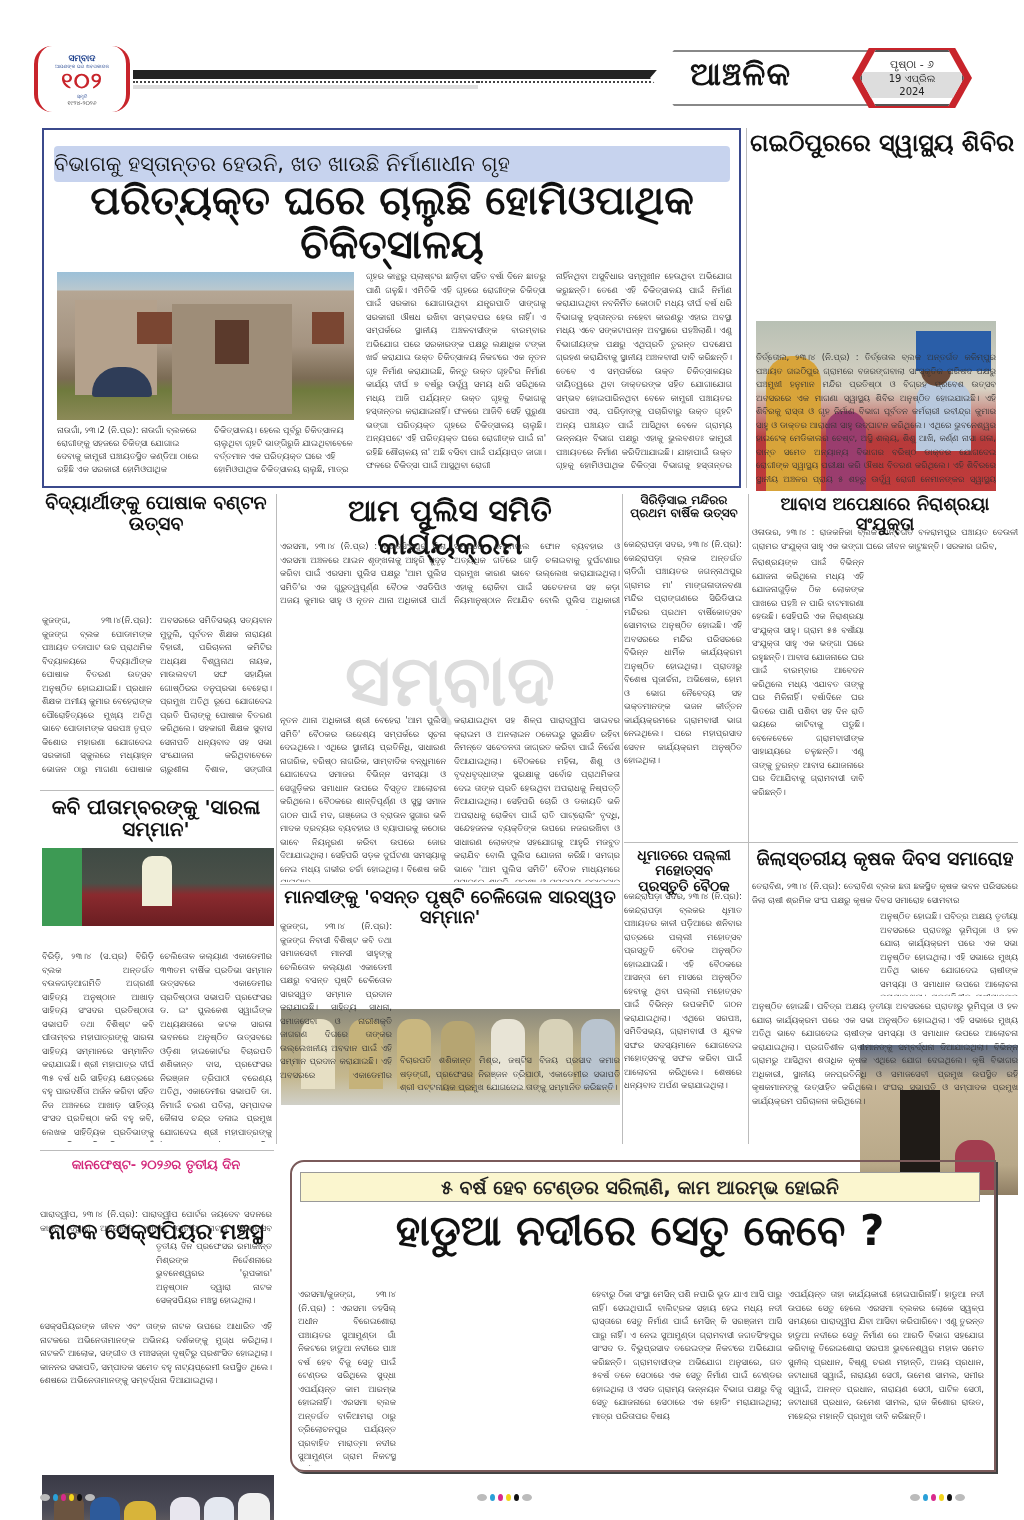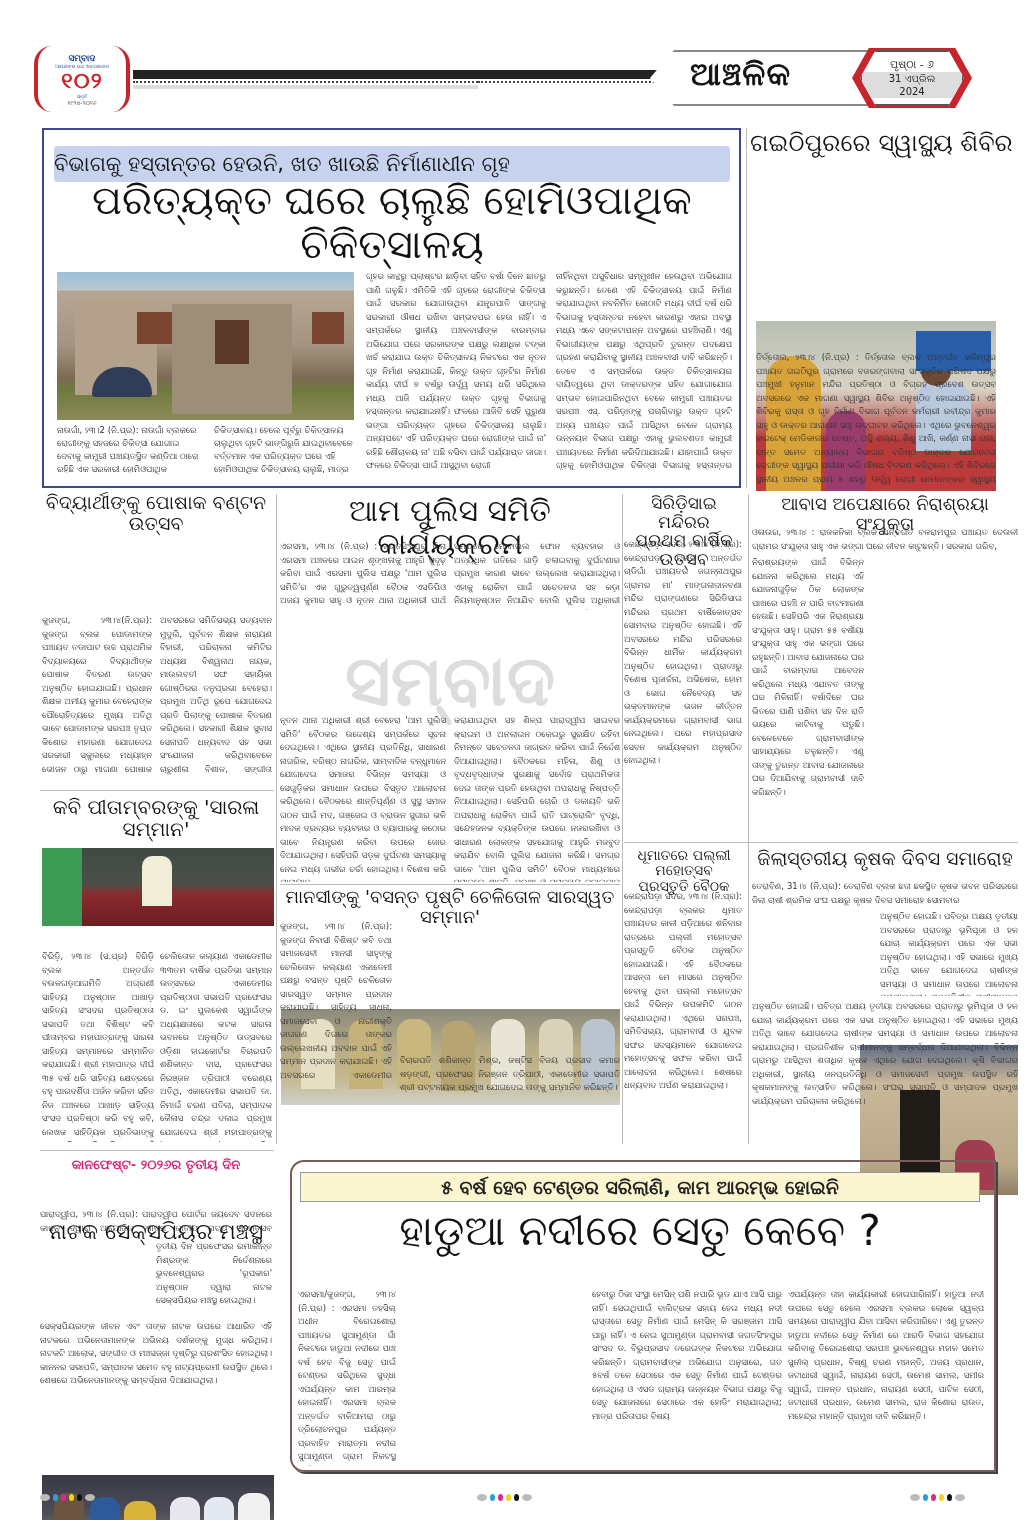--- a/index.html
+++ b/index.html
@@ -16,21 +16,21 @@
 .masthead-gray{left:133px;top:85px;width:345px;height:4px;background:#ddd}
 .section-tab{left:650px;top:50px;width:300px;height:56px;border:2px solid #888;border-left:none;border-radius:0 0 0 0;background:#fff;clip-path:polygon(8% 0,100% 0,100% 100%,8% 100%,0 50%)}
 .section-title{left:690px;top:55px;font-size:32px;font-weight:normal;color:#111;-webkit-text-stroke:1px #111;letter-spacing:1px}
 .page-badge{left:860px;top:50px;width:104px;height:56px;background:#fff;border:2px solid #555;clip-path:polygon(15% 0,85% 0,100% 50%,85% 100%,15% 100%,0 50%);display:flex;flex-direction:column;align-items:center;justify-content:center}
 .page-badge-outer{left:852px;top:48px;width:120px;height:60px;background:#c8242b;clip-path:polygon(14% 0,86% 0,100% 50%,86% 100%,14% 100%,0 50%)}
 .page-badge .pg{font-size:11px;line-height:14px}
 .page-badge .dt{font-size:10px;line-height:13px;background:#ddd;width:100%;text-align:center}
 
 .story-box{border:2px solid #3b4a8c}
 .kicker-band{background:#c7d3ee;font-weight:normal;color:#111}
-.headline{font-weight:normal;color:#111;text-align:center;line-height:1.1}
+.headline{font-weight:bold;color:#111;text-align:center;line-height:1.1}
 .photo{background:#8a8070;overflow:hidden;position:relative}
 .col-text{font-size:8.5px;line-height:13.5px;color:#333;text-align:justify;overflow:hidden}
 .caption{font-size:8.5px;line-height:13px;color:#333}
 .vline{position:absolute;width:1px;background:#bbb}
 .hline{position:absolute;height:1px;background:#bbb}
 .reg-marks{display:flex;gap:3px;align-items:center}
 .reg-marks span{display:inline-block;border-radius:50%}
 .pink-kicker{color:#d2287a;font-weight:bold;text-align:center}
 .yellow-kicker{background:#fbf6cf;border:1px solid #999;text-align:center;font-weight:bold}
 </style>
@@ -48,21 +48,21 @@
 <div class="abs masthead-dots"></div>
 <div class="abs masthead-gray"></div>
 <div class="abs" style="left:478px;top:70px;width:180px;height:9px;background:#222"></div>
 <div class="abs" style="left:478px;top:81px;width:180px;border-top:2px dotted #444"></div>
 <div class="abs section-tab"></div>
 <div class="abs section-title">ଆଞ୍ଚଳିକ</div>
 <div class="abs page-badge-outer"></div>
 <div class="abs page-badge">
   <div class="pg">ପୃଷ୍ଠା - ୬</div>
   <div class="dt">
-    <div>31 ଏପ୍ରିଲ</div>
+    <div>19 ଏପ୍ରିଲ</div>
     <div>2024</div>
   </div>
 </div>
 
 <div class="abs story-box" style="left:42px;top:128px;width:699px;height:360px"></div>
 <div class="abs kicker-band" style="left:54px;top:146px;width:676px;height:36px;font-size:21px;line-height:36px;border-radius:4px">ବିଭାଗକୁ ହସ୍ତାନ୍ତର ହେଉନି, ଖତ ଖାଉଛି ନିର୍ମାଣାଧୀନ ଗୃହ</div>
 <div class="abs headline" style="left:50px;top:178px;width:684px;font-size:40px;letter-spacing:0px">ପରିତ୍ୟକ୍ତ ଘରେ ଚାଲୁଛି ହୋମିଓପାଥିକ ଚିକିତ୍ସାଳୟ</div>
 <div class="abs photo" style="left:57px;top:272px;width:297px;height:148px;background:linear-gradient(180deg,#9cc0d8 0%,#b9c8cf 12%,#b5a694 13%,#a49380 50%,#7b6b54 72%,#6f7a3d 80%,#8c8a58 100%)">
   <div class="abs" style="left:18px;top:28px;width:82px;height:95px;background:#b4a18c"></div>
   <div class="abs" style="left:80px;top:40px;width:40px;height:32px;background:#7a4632"></div>
@@ -103,21 +103,21 @@
   <div class="abs" style="left:116px;top:10px;width:34px;height:70px;background:#c9b780;border-radius:14px 14px 0 0"></div>
   <div class="abs" style="left:160px;top:12px;width:34px;height:70px;background:#b6a572;border-radius:14px 14px 0 0"></div>
   <div class="abs" style="left:210px;top:10px;width:34px;height:70px;background:#e8e4d6;border-radius:14px 14px 0 0"></div>
   <div class="abs" style="left:258px;top:10px;width:34px;height:70px;background:#d8d2b8;border-radius:14px 14px 0 0"></div>
   <div class="abs" style="left:300px;top:10px;width:34px;height:70px;background:#b9c4cf;border-radius:14px 14px 0 0"></div>
 </div>
 <div class="abs" style="left:300px;top:640px;width:300px;font-size:70px;font-weight:bold;color:rgba(120,120,120,0.25);text-align:center;pointer-events:none">ସମ୍ବାଦ</div>
 <div class="abs col-text" style="left:280px;top:714px;width:166px;height:168px">ନୂତନ ଥାନା ଅଧିକାରୀ ଶ୍ରୀ ବେହେରା 'ଆମ ପୁଲିସ ସମିତି' ବୈଠକର ଉଦ୍ଦେଶ୍ୟ ସମ୍ପର୍କରେ ସୂଚନା ଦେଇଥିଲେ। ଏଥିରେ ସ୍ଥାନୀୟ ପ୍ରତିନିଧି, ସାଧାରଣ ନାଗରିକ, ବରିଷ୍ଠ ନାଗରିକ, ସାମ୍ବାଦିକ ବନ୍ଧୁମାନେ ଯୋଗଦେଇ ସମାଜର ବିଭିନ୍ନ ସମସ୍ୟା ଓ ସେଗୁଡ଼ିକର ସମାଧାନ ଉପରେ ବିସ୍ତୃତ ଆଲୋଚନା କରିଥିଲେ। ବୈଠକରେ ଶାନ୍ତିପୂର୍ଣ୍ଣ ଓ ସୁସ୍ଥ ସମାଜ ଗଠନ ପାଇଁ ମଦ, ଗଞ୍ଜେଇ ଓ ବ୍ରାଉନ ସୁଗାର ଭଳି ମାଦକ ଦ୍ରବ୍ୟର ବ୍ୟବହାର ଓ ବ୍ୟାପାରକୁ କଠୋର ଭାବେ ନିୟନ୍ତ୍ରଣ କରିବା ଉପରେ ଜୋର ଦିଆଯାଇଥିଲା। ସେହିପରି ସଡ଼କ ଦୁର୍ଘଟଣା ସମସ୍ୟାକୁ ନେଇ ମଧ୍ୟ ଗଭୀର ଚର୍ଚ୍ଚା ହୋଇଥିଲା। ବିଶେଷ କରି ଯାତାୟାତ</div>
 <div class="abs col-text" style="left:454px;top:714px;width:166px;height:168px">କରାଯାଇଥିବା ସହ ଶିଳ୍ପ ପାରାଦ୍ୱୀପ ସାଇବର କ୍ରାଇମ ଓ ଅନଲାଇନ ଠକେଇରୁ ସୁରକ୍ଷିତ ରହିବା ନିମନ୍ତେ ସଚେତନତା ଜାଗ୍ରତ କରିବା ପାଇଁ ନିର୍ଦ୍ଦେଶ ଦିଆଯାଇଥିଲା। ବୈଠକରେ ମହିଳା, ଶିଶୁ ଓ ବୃଦ୍ଧବୃଦ୍ଧାଙ୍କ ସୁରକ୍ଷାକୁ ସର୍ବୋଚ୍ଚ ପ୍ରାଥମିକତା ଦେଇ ତାଙ୍କ ପ୍ରତି ହେଉଥିବା ଅପରାଧକୁ ନିଷ୍ପତ୍ତି ନିଆଯାଇଥିଲା। ସେହିପରି ଚୋରି ଓ ଡକାୟତି ଭଳି ଅପରାଧକୁ ରୋକିବା ପାଇଁ ରାତି ପାଟ୍ରୋଲିଂ ବୃଦ୍ଧି, ସନ୍ଦେହଜନକ ବ୍ୟକ୍ତିଙ୍କ ଉପରେ ନଜରରଖିବା ଓ ସାଧାରଣ ଲୋକଙ୍କ ସହଯୋଗକୁ ଆହୁରି ମଜବୁତ କରାଯିବ ବୋଲି ପୁଲିସ ଯୋଜନା କରିଛି। ସମଗ୍ର ଭାବେ 'ଆମ ପୁଲିସ ସମିତି' ବୈଠକ ମାଧ୍ୟମରେ ସମାଜରେ ଶାନ୍ତି, ସୁରକ୍ଷା ଓ ସମନ୍ୱୟ ବଢ଼ାଇବାକୁ ପୁଲିସ ଆଶା ପ୍ରକାଶ କରିଛି।</div>
 
-<div class="abs headline" style="left:624px;top:494px;width:120px;font-size:17px">
+<div class="abs headline" style="left:624px;top:494px;width:120px;font-size:12px">
   <div>ସିରିଡ଼ିସାଇ ମନ୍ଦିରର</div>
   <div>ପ୍ରଥମ ବାର୍ଷିକ ଉତ୍ସବ</div>
 </div>
 <div class="abs col-text" style="left:624px;top:538px;width:118px;height:300px">କେନ୍ଦ୍ରାପଡ଼ା ସଦର, ୨୩।୪ (ନି.ପ୍ର): କେନ୍ଦ୍ରାପଡ଼ା ବ୍ଲକ ଅନ୍ତର୍ଗତ ଚାଡିଗାଁ ପଞ୍ଚାୟତର ଜଗନ୍ନାଥପୁର ଗ୍ରାମର ମା' ମାଙ୍ଗଳାଦାନବଣା ମନ୍ଦିର ପ୍ରାଙ୍ଗଣରେ ସିରିଡିସାଇ ମନ୍ଦିରର ପ୍ରଥମ ବାର୍ଷିକୋତ୍ସବ ସୋମବାର ଅନୁଷ୍ଠିତ ହୋଇଛି। ଏହି ଅବସରରେ ମନ୍ଦିର ପରିସରରେ ବିଭିନ୍ନ ଧାର୍ମିକ କାର୍ଯ୍ୟକ୍ରମ ଅନୁଷ୍ଠିତ ହୋଇଥିଲା। ପ୍ରାତଃରୁ ବିଶେଷ ପୂଜାର୍ଚ୍ଚନା, ଅଭିଷେକ, ହୋମ ଓ ଭୋଗ ନୈବେଦ୍ୟ ସହ ଭକ୍ତମାନଙ୍କ ଭଜନ କୀର୍ତ୍ତନ କାର୍ଯ୍ୟକ୍ରମରେ ଗ୍ରାମବାସୀ ଭାଗ ନେଇଥିଲେ। ପରେ ମହାପ୍ରସାଦ ସେବନ କାର୍ଯ୍ୟକ୍ରମ ଅନୁଷ୍ଠିତ ହୋଇଥିଲା।</div>
 
 <div class="abs headline" style="left:752px;top:494px;width:266px;font-size:18px">ଆବାସ ଅପେକ୍ଷାରେ ନିରାଶ୍ରୟା ସଂଯୁକ୍ତା</div>
 <div class="abs col-text" style="left:752px;top:526px;width:266px;height:28px">ଓଳାଉର, ୨୩।୪ : ରାଜକନିକା ବ୍ଲକ ଅନ୍ତର୍ଗତ ବଳରାମପୁର ପଞ୍ଚାୟତ ଦେଉଳୀ ଗ୍ରାମର ସଂଯୁକ୍ତା ସାହୁ ଏକ ଭଙ୍ଗା ଘରେ ଜୀବନ କାଟୁଛନ୍ତି। ସରକାର ଗରିବ,</div>
 <div class="abs col-text" style="left:752px;top:556px;width:112px;height:270px">ନିରାଶ୍ରୟଙ୍କ ପାଇଁ ବିଭିନ୍ନ ଯୋଜନା କରିଥିଲେ ମଧ୍ୟ ଏହି ଯୋଜନାଗୁଡ଼ିକ ଠିକ ଲୋକଙ୍କ ପାଖରେ ପହଞ୍ଚି ନ ପାରି ବାଟମାରଣା ହେଉଛି। ସେହିପରି ଏକ ନିରାଶ୍ରୟା ସଂଯୁକ୍ତା ସାହୁ। ଗ୍ରାମ ୫୫ ବର୍ଷୀୟା ସଂଯୁକ୍ତା ସାହୁ ଏକ ଭଙ୍ଗା ଘରେ ରହୁଛନ୍ତି। ଆବାସ ଯୋଜନାରେ ଘର ପାଇଁ ବାରମ୍ବାର ଆବେଦନ କରିଥିଲେ ମଧ୍ୟ ଏଯାବତ ତାଙ୍କୁ ଘର ମିଳିନାହିଁ। ବର୍ଷାଦିନେ ଘର ଭିତରେ ପାଣି ପଶିବା ସହ ଦିନ ରାତି ଭୟରେ କାଟିବାକୁ ପଡୁଛି। ବେଳେବେଳେ ଗ୍ରାମବାସୀଙ୍କ ସାହାଯ୍ୟରେ ଚଳୁଛନ୍ତି। ଏଣୁ ତାଙ୍କୁ ତୁରନ୍ତ ଆବାସ ଯୋଜନାରେ ଘର ଦିଆଯିବାକୁ ଗ୍ରାମବାସୀ ଦାବି କରିଛନ୍ତି।</div>
 <div class="abs photo" style="left:860px;top:553px;width:158px;height:150px;background:linear-gradient(180deg,#5f6c84 0%,#c9b89a 25%,#b8a888 80%,#8f7e64 100%)">
   <div class="abs" style="left:40px;top:45px;width:40px;height:105px;background:#1f1b17"></div>
@@ -141,21 +141,21 @@
 
 <div class="abs col-text" style="left:400px;top:1054px;width:220px;height:90px">ବିଚାରପତି ଶଶିକାନ୍ତ ମିଶ୍ର, ଜଷ୍ଟିସ ବିଜୟ ପ୍ରସାଦ କମାର ଷଡ଼ଙ୍ଗୀ, ପ୍ରଫେସର ନିରଞ୍ଜନ ତ୍ରିପାଠୀ, ଏକାଡେମୀର ସଭାପତି ଶ୍ରୀ ପଟ୍ଟନାୟକ ପ୍ରମୁଖ ଯୋଗଦେଇ ତାଙ୍କୁ ସମ୍ମାନିତ କରିଛନ୍ତି।</div>
 
 <div class="abs headline" style="left:624px;top:848px;width:120px;font-size:14px">
   <div>ଧୂମାତରେ ପଲ୍ଲୀ ମହୋତ୍ସବ</div>
   <div>ପ୍ରସ୍ତୁତି ବୈଠକ</div>
 </div>
 <div class="abs col-text" style="left:624px;top:890px;width:118px;height:250px">କେନ୍ଦ୍ରାପଡ଼ା ସଦର, ୨୩।୪ (ନି.ପ୍ର): କେନ୍ଦ୍ରାପଡ଼ା ବ୍ଲକର ଧୂମାତ ପଞ୍ଚାୟତର କାଳୀ ପଡ଼ିଆରେ ଶନିବାର ରାତ୍ରରେ ପଲ୍ଲୀ ମହୋତ୍ସବ ପ୍ରସ୍ତୁତି ବୈଠକ ଅନୁଷ୍ଠିତ ହୋଇଯାଇଛି। ଏହି ବୈଠକରେ ଆସନ୍ତା ମେ ମାସରେ ଅନୁଷ୍ଠିତ ହେବାକୁ ଥିବା ପଲ୍ଲୀ ମହୋତ୍ସବ ପାଇଁ ବିଭିନ୍ନ ଉପକମିଟି ଗଠନ କରାଯାଇଥିଲା। ଏଥିରେ ସରପଞ୍ଚ, ସମିତିସଭ୍ୟ, ଗ୍ରାମବାସୀ ଓ ଯୁବକ ସଙ୍ଘର ସଦସ୍ୟମାନେ ଯୋଗଦେଇ ମହୋତ୍ସବକୁ ସଫଳ କରିବା ପାଇଁ ଆଲୋଚନା କରିଥିଲେ। ଶେଷରେ ଧନ୍ୟବାଦ ଅର୍ପଣ କରାଯାଇଥିଲା।</div>
 
 <div class="abs headline" style="left:752px;top:848px;width:266px;font-size:19px">ଜିଲାସ୍ତରୀୟ କୃଷକ ଦିବସ ସମାରୋହ</div>
-<div class="abs col-text" style="left:752px;top:880px;width:266px;height:28px">ତେରାବିଣ, 31।୪ (ନି.ପ୍ର): ତେରାବିଣ ବ୍ଲକ ଛତା ଛକସ୍ଥିତ କୃଷକ ଭବନ ପରିସରରେ ଜିଲା ଚାଷୀ ଶ୍ରମିକ ସଂଘ ପକ୍ଷରୁ କୃଷକ ଦିବସ ସମାରୋହ ସୋମବାର</div>
+<div class="abs col-text" style="left:752px;top:880px;width:266px;height:28px">ତେରାବିଣ, ୨୩।୪ (ନି.ପ୍ର): ତେରାବିଣ ବ୍ଲକ ଛତା ଛକସ୍ଥିତ କୃଷକ ଭବନ ପରିସରରେ ଜିଲା ଚାଷୀ ଶ୍ରମିକ ସଂଘ ପକ୍ଷରୁ କୃଷକ ଦିବସ ସମାରୋହ ସୋମବାର</div>
 
 <div class="abs col-text" style="left:880px;top:910px;width:138px;height:86px">ଅନୁଷ୍ଠିତ ହୋଇଛି। ପବିତ୍ର ଅକ୍ଷୟ ତୃତୀୟା ଅବସରରେ ପ୍ରାତଃରୁ ଭୂମିପୂଜା ଓ ହଳ ଯୋଚା କାର୍ଯ୍ୟକ୍ରମ ପରେ ଏକ ସଭା ଅନୁଷ୍ଠିତ ହୋଇଥିଲା। ଏହି ସଭାରେ ମୁଖ୍ୟ ଅତିଥି ଭାବେ ଯୋଗଦେଇ ଚାଷୀଙ୍କ ସମସ୍ୟା ଓ ସମାଧାନ ଉପରେ ଆଲୋଚନା କରାଯାଇଥିଲା। ପ୍ରଗତିଶୀଳ ଚାଷୀମାନଙ୍କୁ ସମ୍ବର୍ଦ୍ଧନା ଦିଆଯାଇଥିଲା। ବିଭିନ୍ନ ଗ୍ରାମରୁ ଆସିଥିବା ଶତାଧିକ କୃଷକ ଏଥିରେ ଯୋଗ ଦେଇଥିଲେ। କୃଷି ବିଭାଗର ଅଧିକାରୀ, ସ୍ଥାନୀୟ ଜନପ୍ରତିନିଧି ଓ ସମାଜସେବୀ ପ୍ରମୁଖ ଉପସ୍ଥିତ ରହି କୃଷକମାନଙ୍କୁ ଉତ୍ସାହିତ କରିଥିଲେ। ସଂଘର ସଭାପତି ଓ ସମ୍ପାଦକ ପ୍ରମୁଖ କାର୍ଯ୍ୟକ୍ରମ ପରିଚାଳନା କରିଥିଲେ।</div>
 <div class="abs col-text" style="left:752px;top:1000px;width:266px;height:140px">ଅନୁଷ୍ଠିତ ହୋଇଛି। ପବିତ୍ର ଅକ୍ଷୟ ତୃତୀୟା ଅବସରରେ ପ୍ରାତଃରୁ ଭୂମିପୂଜା ଓ ହଳ ଯୋଚା କାର୍ଯ୍ୟକ୍ରମ ପରେ ଏକ ସଭା ଅନୁଷ୍ଠିତ ହୋଇଥିଲା। ଏହି ସଭାରେ ମୁଖ୍ୟ ଅତିଥି ଭାବେ ଯୋଗଦେଇ ଚାଷୀଙ୍କ ସମସ୍ୟା ଓ ସମାଧାନ ଉପରେ ଆଲୋଚନା କରାଯାଇଥିଲା। ପ୍ରଗତିଶୀଳ ଚାଷୀମାନଙ୍କୁ ସମ୍ବର୍ଦ୍ଧନା ଦିଆଯାଇଥିଲା। ବିଭିନ୍ନ ଗ୍ରାମରୁ ଆସିଥିବା ଶତାଧିକ କୃଷକ ଏଥିରେ ଯୋଗ ଦେଇଥିଲେ। କୃଷି ବିଭାଗର ଅଧିକାରୀ, ସ୍ଥାନୀୟ ଜନପ୍ରତିନିଧି ଓ ସମାଜସେବୀ ପ୍ରମୁଖ ଉପସ୍ଥିତ ରହି କୃଷକମାନଙ୍କୁ ଉତ୍ସାହିତ କରିଥିଲେ। ସଂଘର ସଭାପତି ଓ ସମ୍ପାଦକ ପ୍ରମୁଖ କାର୍ଯ୍ୟକ୍ରମ ପରିଚାଳନା କରିଥିଲେ।</div>
 
 <div class="abs pink-kicker" style="left:40px;top:1157px;width:232px;font-size:13px">କାନଫେଷ୍ଟ- ୨୦୨୬ର ତୃତୀୟ ଦିନ</div>
 <div class="abs headline" style="left:40px;top:1220px;width:232px;font-size:22px">ନାଟକ ସେକ୍ସପିୟର ମଞ୍ଚସ୍ଥ</div>
 <div class="abs col-text" style="left:40px;top:1208px;width:232px;height:28px">ପାରାଦ୍ୱୀପ, ୨୩।୪ (ନି.ପ୍ର): ପାରାଦ୍ୱୀପ ପୋର୍ଟର ଜୟଦେବ ସଦନରେ କାନନ ଦ୍ୱାରା ଆୟୋଜିତ ୨୩ତମ ଜାତୀୟ ନାଟ୍ୟ ମହୋତ୍ସବ କାନଫେଷ୍ଟ- ୨୦୨୬ର</div>
 
 <div class="abs col-text" style="left:156px;top:1240px;width:116px;height:76px">ତୃତୀୟ ଦିନ ପ୍ରଫେସର ରମାକାନ୍ତ ମିଶ୍ରଙ୍କ ନିର୍ଦ୍ଦେଶନାରେ ଭୁବନେଶ୍ୱରର 'ରୂପକାର' ଅନୁଷ୍ଠାନ ଦ୍ୱାରା ନାଟକ ସେକ୍ସପିୟର ମଞ୍ଚସ୍ଥ ହୋଇଥିଲା।</div>
 <div class="abs col-text" style="left:40px;top:1320px;width:232px;height:150px">ସେକ୍ସପିୟରଙ୍କ ଜୀବନ ଏବଂ ତାଙ୍କ ନାଟକ ଉପରେ ଆଧାରିତ ଏହି ନାଟକରେ ଅଭିନେତାମାନଙ୍କ ଅଭିନୟ ଦର୍ଶକଙ୍କୁ ମୁଗ୍ଧ କରିଥିଲା। ନାଟକଟି ଆଲୋକ, ସଙ୍ଗୀତ ଓ ମଞ୍ଚସଜ୍ଜା ଦୃଷ୍ଟିରୁ ପ୍ରଶଂସିତ ହୋଇଥିଲା। କାନନର ସଭାପତି, ସମ୍ପାଦକ ସମେତ ବହୁ ନାଟ୍ୟପ୍ରେମୀ ଉପସ୍ଥିତ ଥିଲେ। ଶେଷରେ ଅଭିନେତାମାନଙ୍କୁ ସମ୍ବର୍ଦ୍ଧନା ଦିଆଯାଇଥିଲା।</div>

